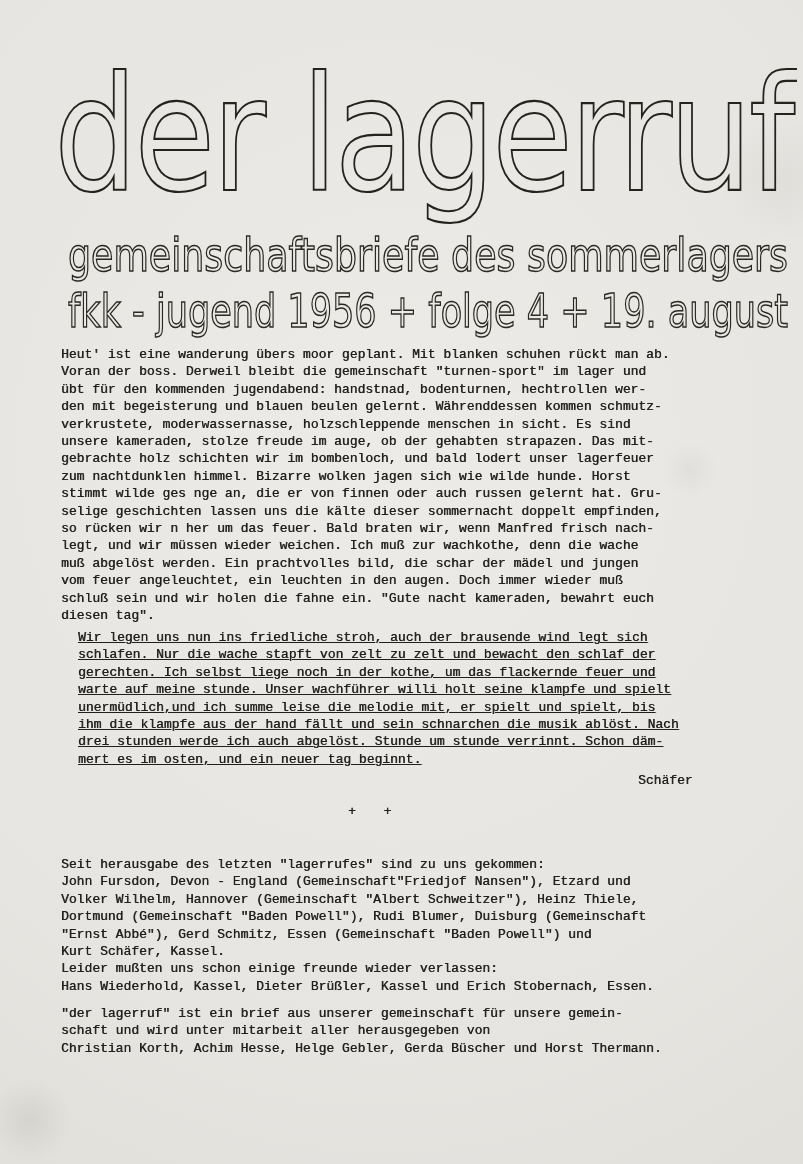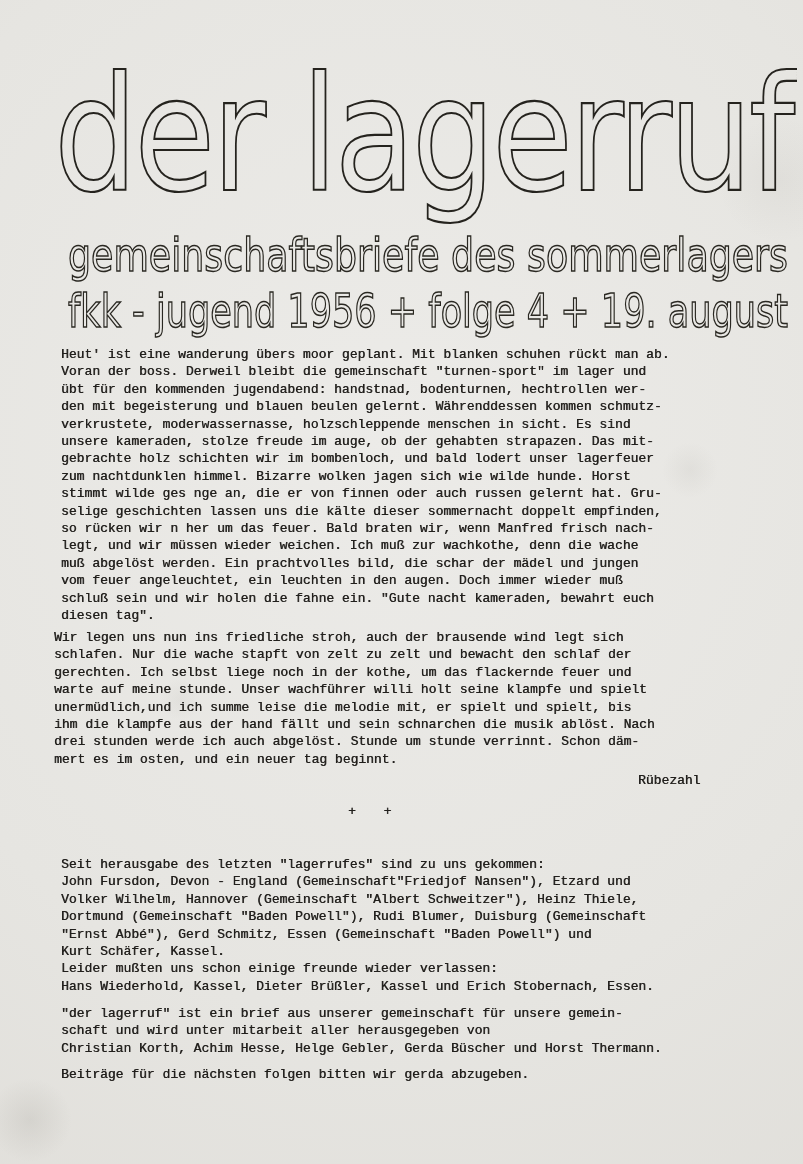--- a/index.html
+++ b/index.html
@@ -45,21 +45,21 @@
     position: absolute;
     margin: 0;
     font-family: "Liberation Mono", monospace;
     font-size: 13px;
     line-height: 17.4px;
     color: #211f1c;
     white-space: pre;
     text-shadow: 0.45px 0 0 rgba(33,31,28,.85);
   }
   .body1     { left: 61px;  top: 346px; }
-  .body2     { left: 54px;  top: 629px; }
+  .body2     { left: 78px;  top: 629px; text-decoration: underline; }
   .signature { left: 638px; top: 772px; }
   .separator { left: 348px; top: 803px; letter-spacing: 10px; }
   .arrivals  { left: 61px;  top: 856px; }
   .imprint   { left: 61px;  top: 1005px; }
   .footer    { left: 61px;  top: 1066px; }
 </style>
 </head>
 <body>
 
 <div class="page">
@@ -92,32 +92,31 @@
 
   <pre class="tw body2">Wir legen uns nun ins friedliche stroh, auch der brausende wind legt sich
 schlafen. Nur die wache stapft von zelt zu zelt und bewacht den schlaf der
 gerechten. Ich selbst liege noch in der kothe, um das flackernde feuer und
 warte auf meine stunde. Unser wachführer willi holt seine klampfe und spielt
 unermüdlich,und ich summe leise die melodie mit, er spielt und spielt, bis
 ihm die klampfe aus der hand fällt und sein schnarchen die musik ablöst. Nach
 drei stunden werde ich auch abgelöst. Stunde um stunde verrinnt. Schon däm-
 mert es im osten, und ein neuer tag beginnt.</pre>
 
-  <div class="tw signature">Rübezahl</div>
+  <div class="tw signature">Schäfer</div>
 
   <div class="tw separator">+ +</div>
 
   <pre class="tw arrivals">Seit herausgabe des letzten "lagerrufes" sind zu uns gekommen:
 John Fursdon, Devon - England (Gemeinschaft"Friedjof Nansen"), Etzard und
 Volker Wilhelm, Hannover (Gemeinschaft "Albert Schweitzer"), Heinz Thiele,
 Dortmund (Gemeinschaft "Baden Powell"), Rudi Blumer, Duisburg (Gemeinschaft
 "Ernst Abbé"), Gerd Schmitz, Essen (Gemeinschaft "Baden Powell") und
 Kurt Schäfer, Kassel.
 Leider mußten uns schon einige freunde wieder verlassen:
 Hans Wiederhold, Kassel, Dieter Brüßler, Kassel und Erich Stobernach, Essen.</pre>
 
   <pre class="tw imprint">"der lagerruf" ist ein brief aus unserer gemeinschaft für unsere gemein-
 schaft und wird unter mitarbeit aller herausgegeben von
 Christian Korth, Achim Hesse, Helge Gebler, Gerda Büscher und Horst Thermann.</pre>
 
-  <div class="tw footer">Beiträge für die nächsten folgen bitten wir gerda abzugeben.</div>
 
 </div>
 
 </body></html>

